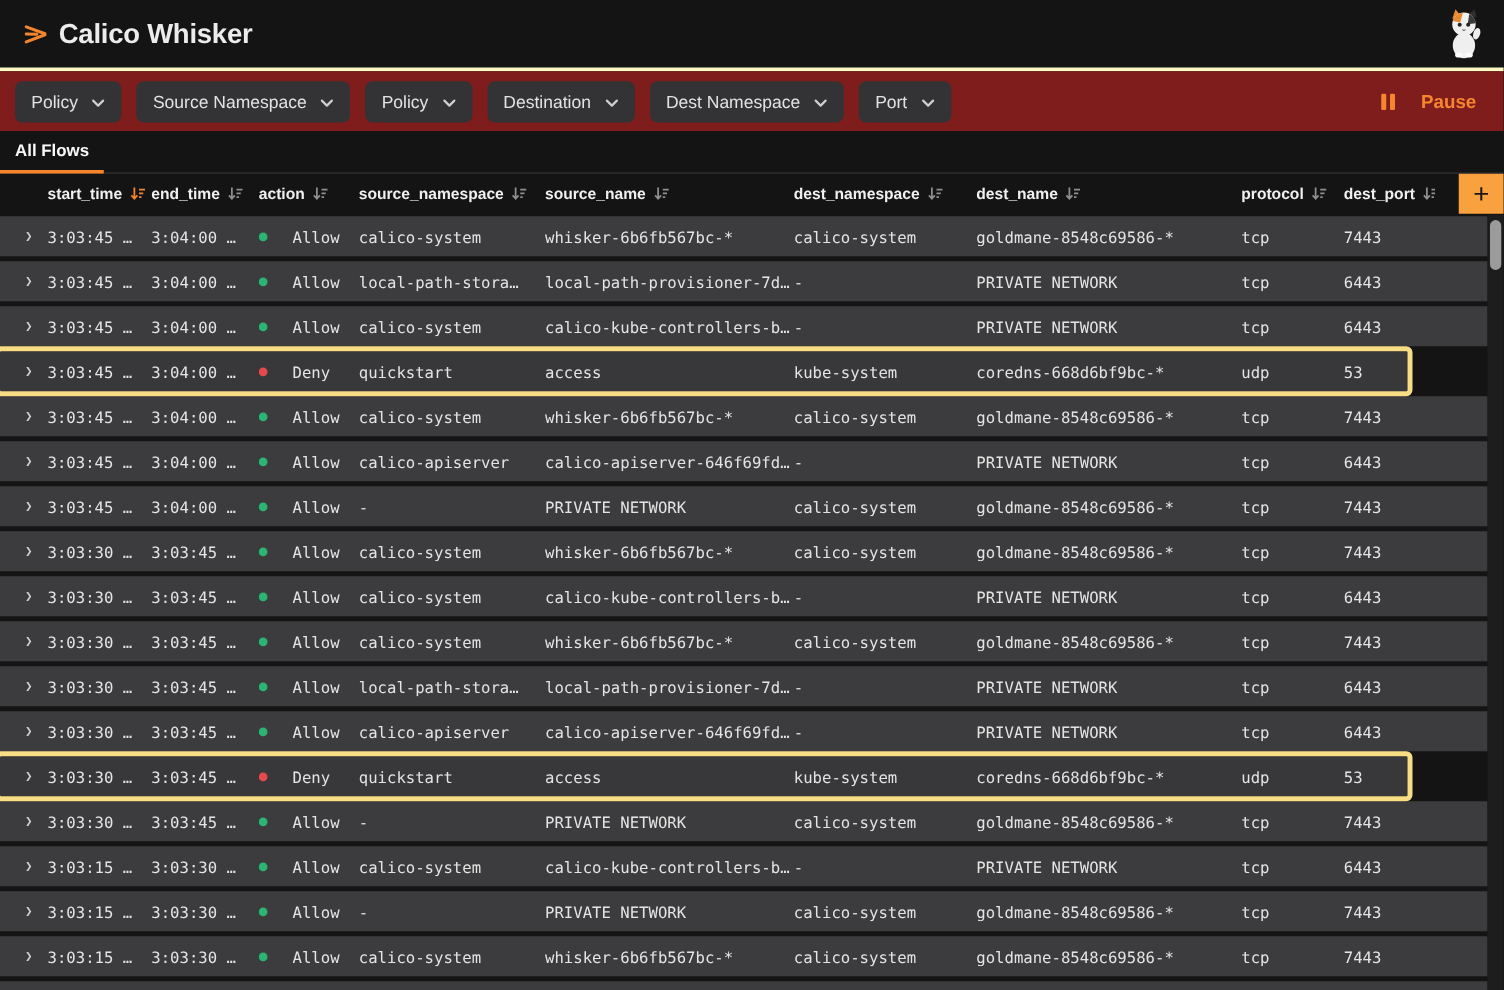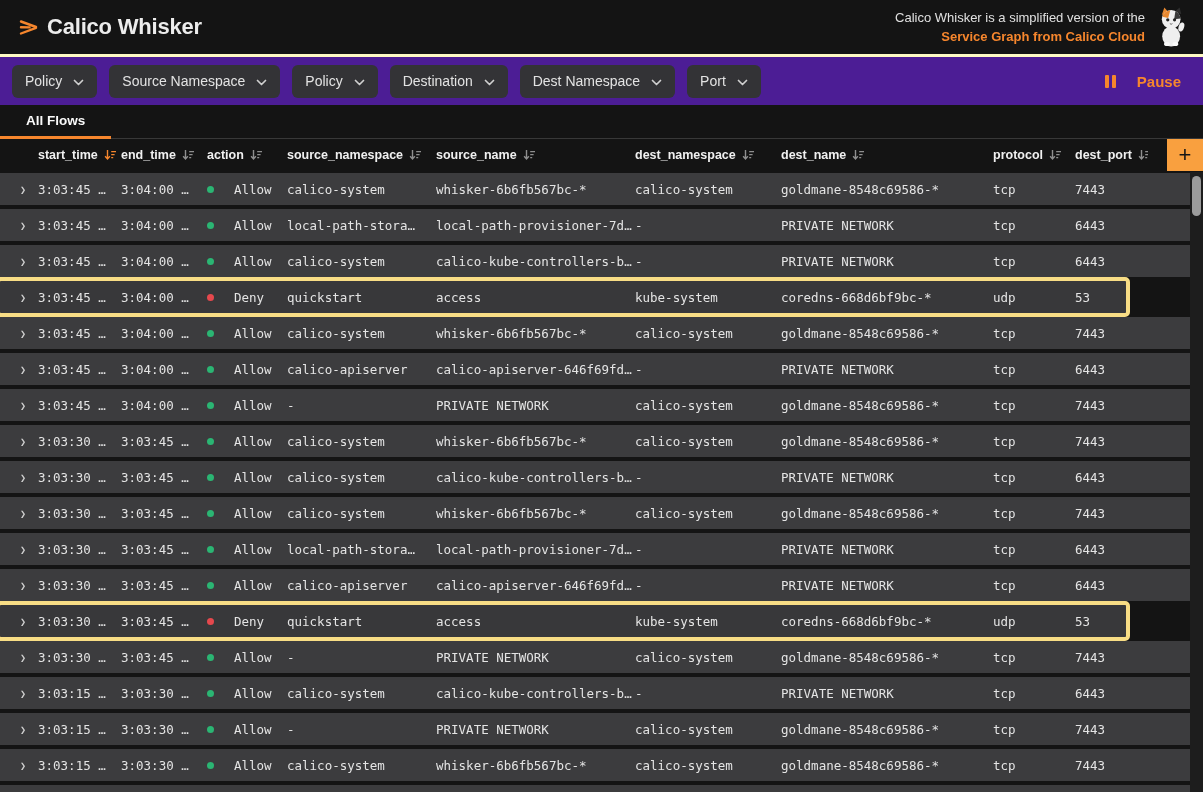--- a/index.html
+++ b/index.html
@@ -20,40 +20,40 @@
   }
   .brand { display:flex; align-items:center; gap:5px; }
   .brand-title { font-size:22px; font-weight:700; color:#ececec; letter-spacing:-0.2px; }
   .header-right { display:flex; align-items:center; gap:10px; }
   .tagline { text-align:right; font-size:13px; line-height:1.5; color:#e0e0e0; }
   .tagline a { color:var(--accent); font-weight:700; text-decoration:none; cursor:pointer; }
 
   
   .filter-bar {
     height:48px; display:flex; align-items:center; justify-content:space-between;
-    padding:0 22px 0 12px; background:#4c1d95;
+    padding:0 22px 0 12px; background:#7f1d1d;
   }
   .pills { display:flex; gap:12px; }
   .pill {
     display:flex; align-items:center; gap:11px; height:33px; padding:0 13px;
     background:#333336; border:none; border-radius:6px; color:#e3e3e3;
     font-size:14px; font-family:inherit; cursor:pointer;
   }
   .pill svg { margin-top:2px; }
   .pause-btn {
     display:flex; align-items:center; gap:21px; background:none; border:none;
     color:var(--accent); font-size:15px; font-weight:600; font-family:inherit; cursor:pointer;
   }
   .pause-icon { display:flex; gap:3px; }
   .pause-icon i { display:block; width:4px; height:13px; background:var(--accent); border-radius:1px; }
 
   
   .tabs { height:34px; display:flex; border-bottom:1px solid #383838; background:#141414; }
   .tab {
-    display:flex; align-items:center; padding:0 26px; font-size:13.5px; font-weight:700;
+    display:flex; align-items:center; padding:0 12px; font-size:13.5px; font-weight:700;
     color:#969696; cursor:pointer; border-bottom:3px solid transparent; margin-bottom:-1px;
   }
   .tab.active { color:#fafafa; border-bottom-color:var(--accent); }
 
   
   .grid {
     display:grid;
     grid-template-columns:38px 83px 86px 80px 149px 199px 146px 212px 82px auto;
     align-items:center;
   }
@@ -101,24 +101,20 @@
   <header>
     <div class="brand">
       <span style="display:flex;">
         <svg width="26" height="26" viewBox="0 0 26 26" fill="none">
           <path d="M5 7.5 L20 13 M5 19.5 L20 13.8 M5 13.2 L13.5 13.4" stroke="#f6862d" stroke-width="2.4" stroke-linecap="round"></path>
         </svg>
       </span>
       <span class="brand-title">Calico Whisker</span>
     </div>
     <div class="header-right">
-      <div class="tagline">
-        <div>Calico Whisker is a simplified version of the</div>
-        <a>Service Graph from Calico Cloud</a>
-      </div>
       <span style="display:flex;">
         <svg width="34" height="42" viewBox="0 0 40 48">
           <ellipse cx="19" cy="35" rx="10.5" ry="12" fill="#efefef"></ellipse>
           <ellipse cx="31" cy="24" rx="3.2" ry="5.5" fill="#efefef" transform="rotate(18 31 24)"></ellipse>
           <polygon points="8,10 11,1 16,7" fill="#e8882f"></polygon>
           <polygon points="23,6 29,1 31,9" fill="#2e2e2e"></polygon>
           <circle cx="19" cy="15" r="11" fill="#efefef"></circle>
           <path d="M8.6 12 A11 11 0 0 1 18 4.2 L15.5 13.5 Z" fill="#e8882f"></path>
           <path d="M24 5.5 A11 11 0 0 1 30 14 L22.5 15 Z" fill="#3a3a3a"></path>
           <circle cx="15" cy="15.5" r="1.9" fill="#222"></circle>

